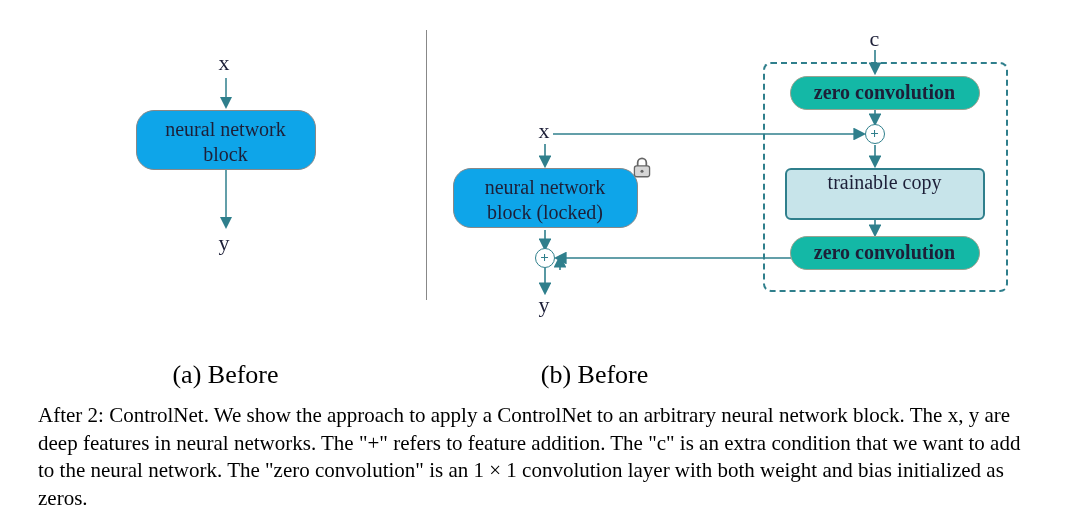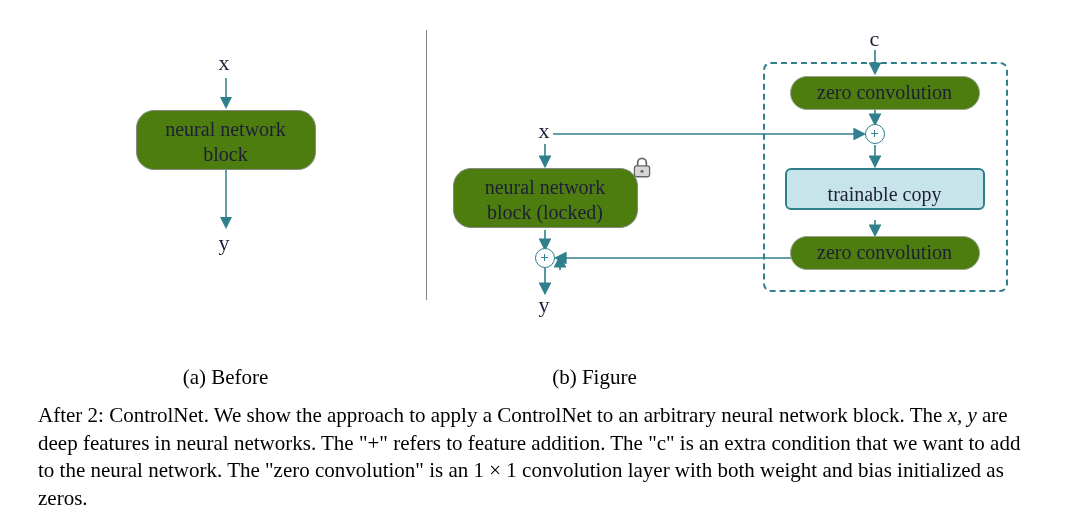--- a/index.html
+++ b/index.html
@@ -44,37 +44,37 @@
     position: absolute;
     border-radius: 18px;
     text-align: center;
     font-size: 20px;
     line-height: 1.25;
     padding: 6px 16px;
     border: 1px solid #7a7a7a;
     background: #e9e9e9;
     color: #1d1f38;
   }
-  .box-gray { background: #4d7c0f; border-color: #888; }
-  .box-white { background: #4d7c0f; border-color: #9aa290; }
+  .box-gray { background: #0ea5e9; border-color: #888; }
+  .box-white { background: #14b8a6; border-color: #9aa290; font-weight: bold; }
   .box-teal {
     background: #c7e4ea;
     border: 2px solid #2f7f8c;
     border-radius: 6px;
   }
   .label {
     position: absolute;
     font-size: 22px;
     color: #1d1f38;
   }
   .label-math { font-style: normal; font-family: 'Times New Roman', serif; }
   .label-bold { font-weight: bold; color:#000; }
   .sub-caption {
     position: absolute;
-    font-size: 21px;
+    font-size: 26px;
     color: #000;
     text-align: center;
     width: 100%;
     bottom: 0;
   }
   .addnode {
     position: absolute;
     width: 20px; height: 20px;
     border: 1.3px solid #2f7f8c;
     border-radius: 50%;
@@ -95,21 +95,21 @@
   }
 
   
   .caption {
     font-size: 21px;
     color: #000;
     line-height: 1.32;
     padding: 0 10px;
     margin-top: 2px;
   }
-  .caption .mathv { font-style: italic; font-family: 'Times New Roman', serif; }
+  .caption .mathv { font-family: 'Times New Roman', serif; }
 </style>
 </head>
 <body>
 
 <div class="figure-wrap">
   <div class="diagram-row">
 
     <div class="panel panel-a">
 
       <svg width="380" height="320" style="position:absolute;left:0;top:0">
@@ -174,37 +174,37 @@
       <span class="label label-math" style="left:425px;top:6px">c</span>
       <span class="label label-math" style="left:94px;top:98px">x</span>
       <span class="label label-math" style="left:94px;top:272px">y</span>
 
       <div class="controlnet-box" style="left:318px;top:42px;width:245px;height:230px"></div>
 
       <div class="node-box box-white" style="left:345px;top:56px;width:190px;height:34px;padding:3px 10px;">zero convolution</div>
 
       <div class="addnode" style="left:420px;top:104px">+</div>
 
-      <div class="node-box box-teal" style="left:340px;top:148px;width:200px;height:42px;padding:12px 10px;">trainable copy</div>
+      <div class="node-box box-teal" style="left:340px;top:148px;width:200px;height:52px;padding:0 10px;">trainable copy</div>
 
       <div class="node-box box-white" style="left:345px;top:216px;width:190px;height:34px;padding:3px 10px;">zero convolution</div>
 
       <div class="node-box box-gray" style="left:8px;top:148px;width:185px;height:60px;white-space:pre-line">neural network
 block (locked)</div>
 
       <svg class="lock-svg" style="left:184px;top:134px" viewBox="0 0 24 24">
         <rect x="5" y="11" width="14" height="10" rx="2" fill="#d6d6d6" stroke="#666" stroke-width="1.2"></rect>
         <path d="M8 11 V8 a4 4 0 0 1 8 0 V11" fill="none" stroke="#666" stroke-width="1.6"></path>
         <circle cx="12" cy="16" r="1.4" fill="#666"></circle>
       </svg>
 
       <div class="addnode" style="left:90px;top:228px">+</div>
 
 
-      <div class="sub-caption" style="width:300px;left:0;">(b) Figure</div>
+      <div class="sub-caption" style="width:300px;left:0;">(b) Before</div>
     </div>
   </div>
 
   <p class="caption">
     <span>After 2: ControlNet.</span>
     <span>We show the approach to apply a ControlNet to an arbitrary neural network block. The </span><span class="mathv">x, y</span><span> are deep features in neural networks. The "+" refers to feature addition. The "c" is an extra condition that we want to add to the neural network. The "zero convolution" is an </span><span>1 × 1</span><span> convolution layer with both weight and bias initialized as zeros.</span>
   </p>
 </div>
 
 </body></html>

